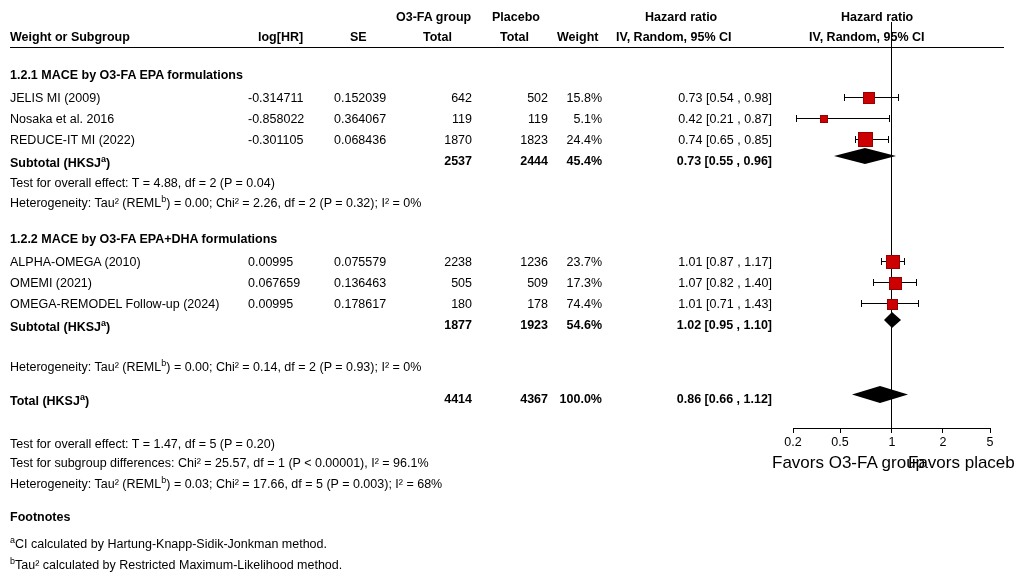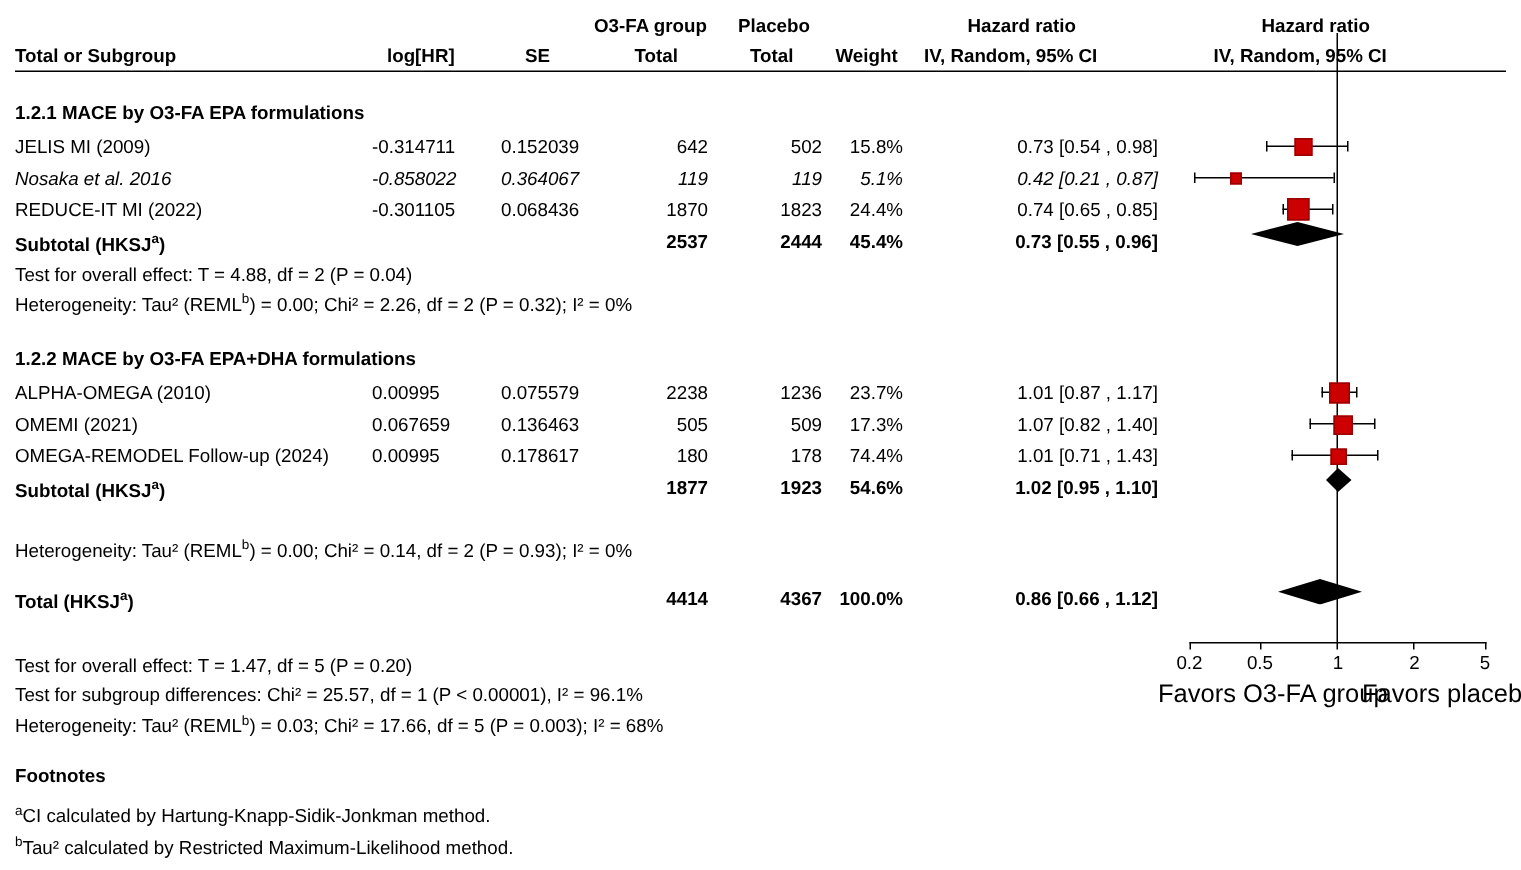--- a/index.html
+++ b/index.html
@@ -131,21 +131,21 @@
     white-space: nowrap;
   }
   sup { font-size: 9px; vertical-align: super; }
 </style>
 </head>
 <body>
 
 <div class="root">
 
   <div class="header">
-    <div class="hdr-cell" style="left:10px; top:30px;">Total or Subgroup</div>
+    <div class="hdr-cell" style="left:10px; top:30px;">Weight or Subgroup</div>
     <div class="hdr-cell" style="left:258px; top:30px;">log[HR]</div>
     <div class="hdr-cell" style="left:350px; top:30px;">SE</div>
     <div class="hdr-cell" style="left:396px; top:10px;">O3-FA group</div>
     <div class="hdr-cell" style="left:423px; top:30px;">Total</div>
     <div class="hdr-cell" style="left:492px; top:10px;">Placebo</div>
     <div class="hdr-cell" style="left:500px; top:30px;">Total</div>
     <div class="hdr-cell" style="left:557px; top:30px;">Weight</div>
     <div class="hdr-cell" style="left:645px; top:10px;">Hazard ratio</div>
     <div class="hdr-cell" style="left:616px; top:30px;">IV, Random, 95% CI</div>
     <div class="hdr-cell" style="left:841px; top:10px;">Hazard ratio</div>
@@ -160,21 +160,21 @@
   <div class="row" style="top:91px;">
     <div class="cell c-study">JELIS MI (2009)</div>
     <div class="cell c-loghr">-0.314711</div>
     <div class="cell c-se">0.152039</div>
     <div class="cell c-total1">642</div>
     <div class="cell c-total2">502</div>
     <div class="cell c-weight">15.8%</div>
     <div class="cell c-hr">0.73 [0.54 , 0.98]</div>
   </div>
 
-  <div class="row" style="top:112px;font-style:italic;">
+  <div class="row" style="top:112px;">
     <div class="cell c-study">Nosaka et al.  2016</div>
     <div class="cell c-loghr">-0.858022</div>
     <div class="cell c-se">0.364067</div>
     <div class="cell c-total1">119</div>
     <div class="cell c-total2">119</div>
     <div class="cell c-weight">5.1%</div>
     <div class="cell c-hr">0.42 [0.21 , 0.87]</div>
   </div>
 
   <div class="row" style="top:133px;">

